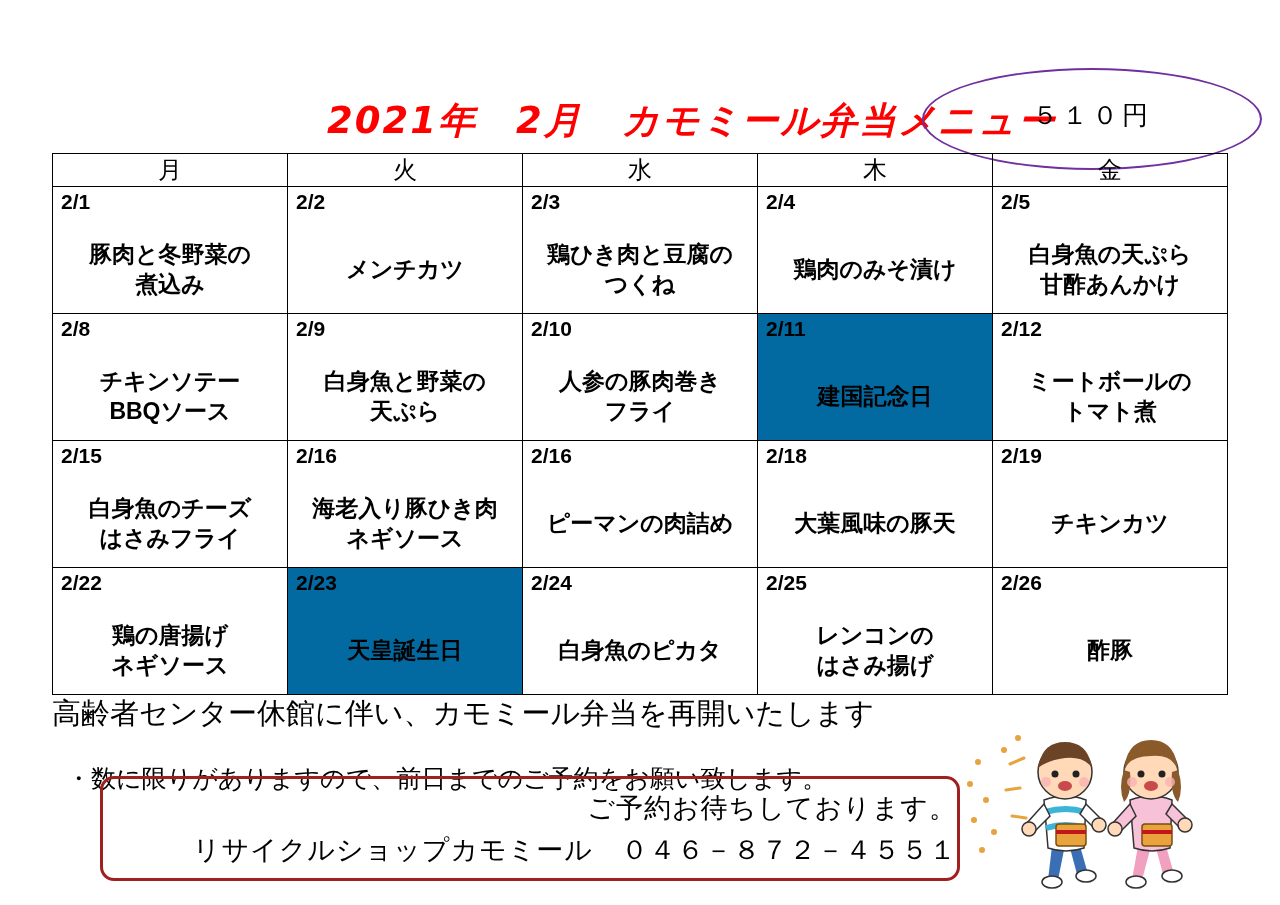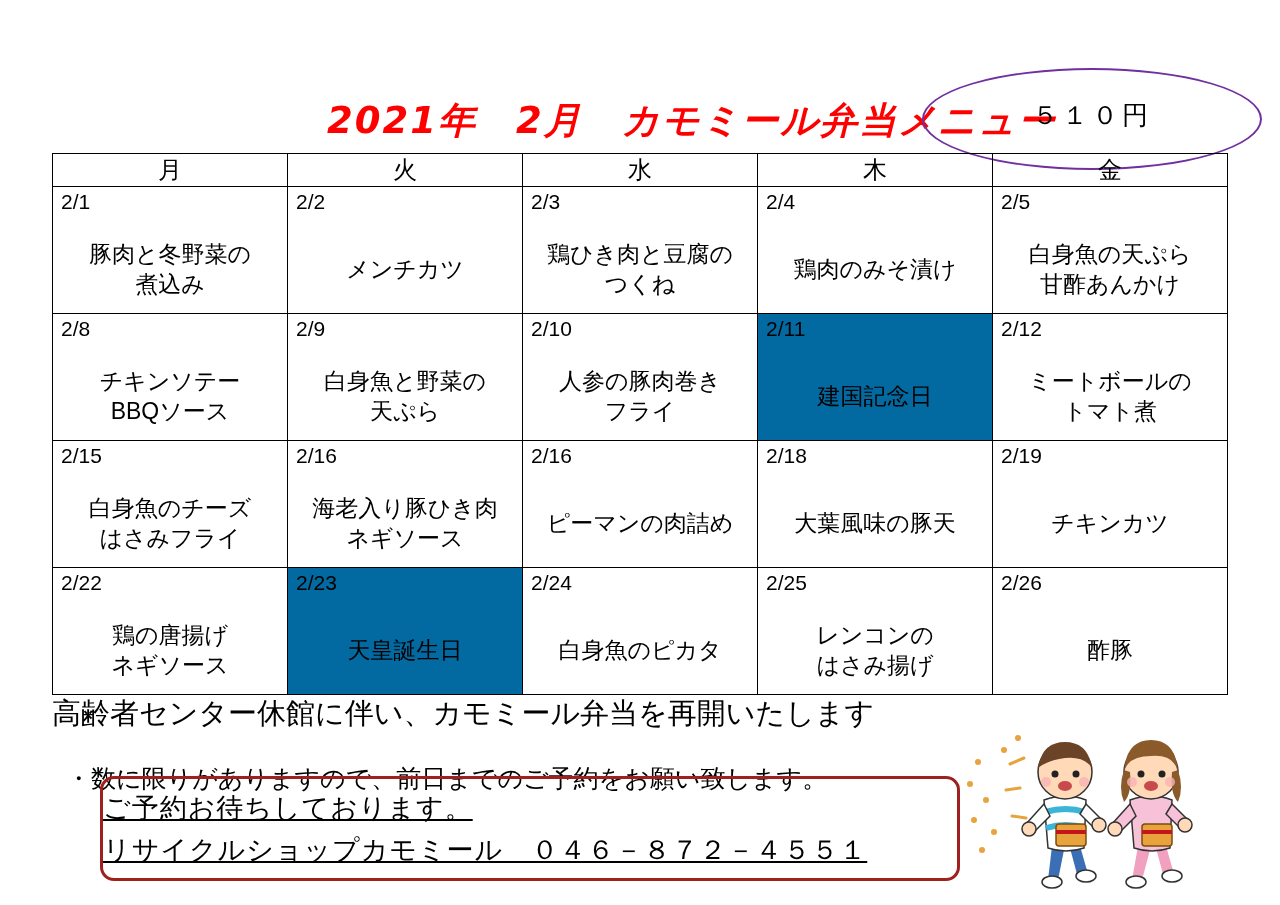--- a/index.html
+++ b/index.html
@@ -75,20 +75,21 @@
   .calendar th {
     height: 32px;
     font-size: 24px;
     font-weight: normal;
     text-align: center;
     line-height: 32px;
   }
   .calendar td {
     height: 126px;
     position: relative;
+    font-weight: bold;
   }
   .cell-date {
     position: absolute;
     left: 8px;
     top: 3px;
     font-size: 21px;
     line-height: 24px;
     white-space: nowrap;
   }
   .cell-menu {
@@ -131,23 +132,22 @@
     position: absolute;
     left: 100px;
     top: 776px;
     width: 860px;
     height: 105px;
     border: 3px solid #a02020;
     border-radius: 14px;
     box-sizing: border-box;
     display: flex;
     flex-direction: column;
-    align-items: flex-start;
+    align-items: flex-end;
     justify-content: center;
-    text-decoration: underline;
   }
   .reservation .line1 {
     font-size: 27px;
     letter-spacing: 1px;
     margin-bottom: 6px;
   }
   .reservation .line2 {
     font-size: 27px;
     letter-spacing: 1px;
   }

